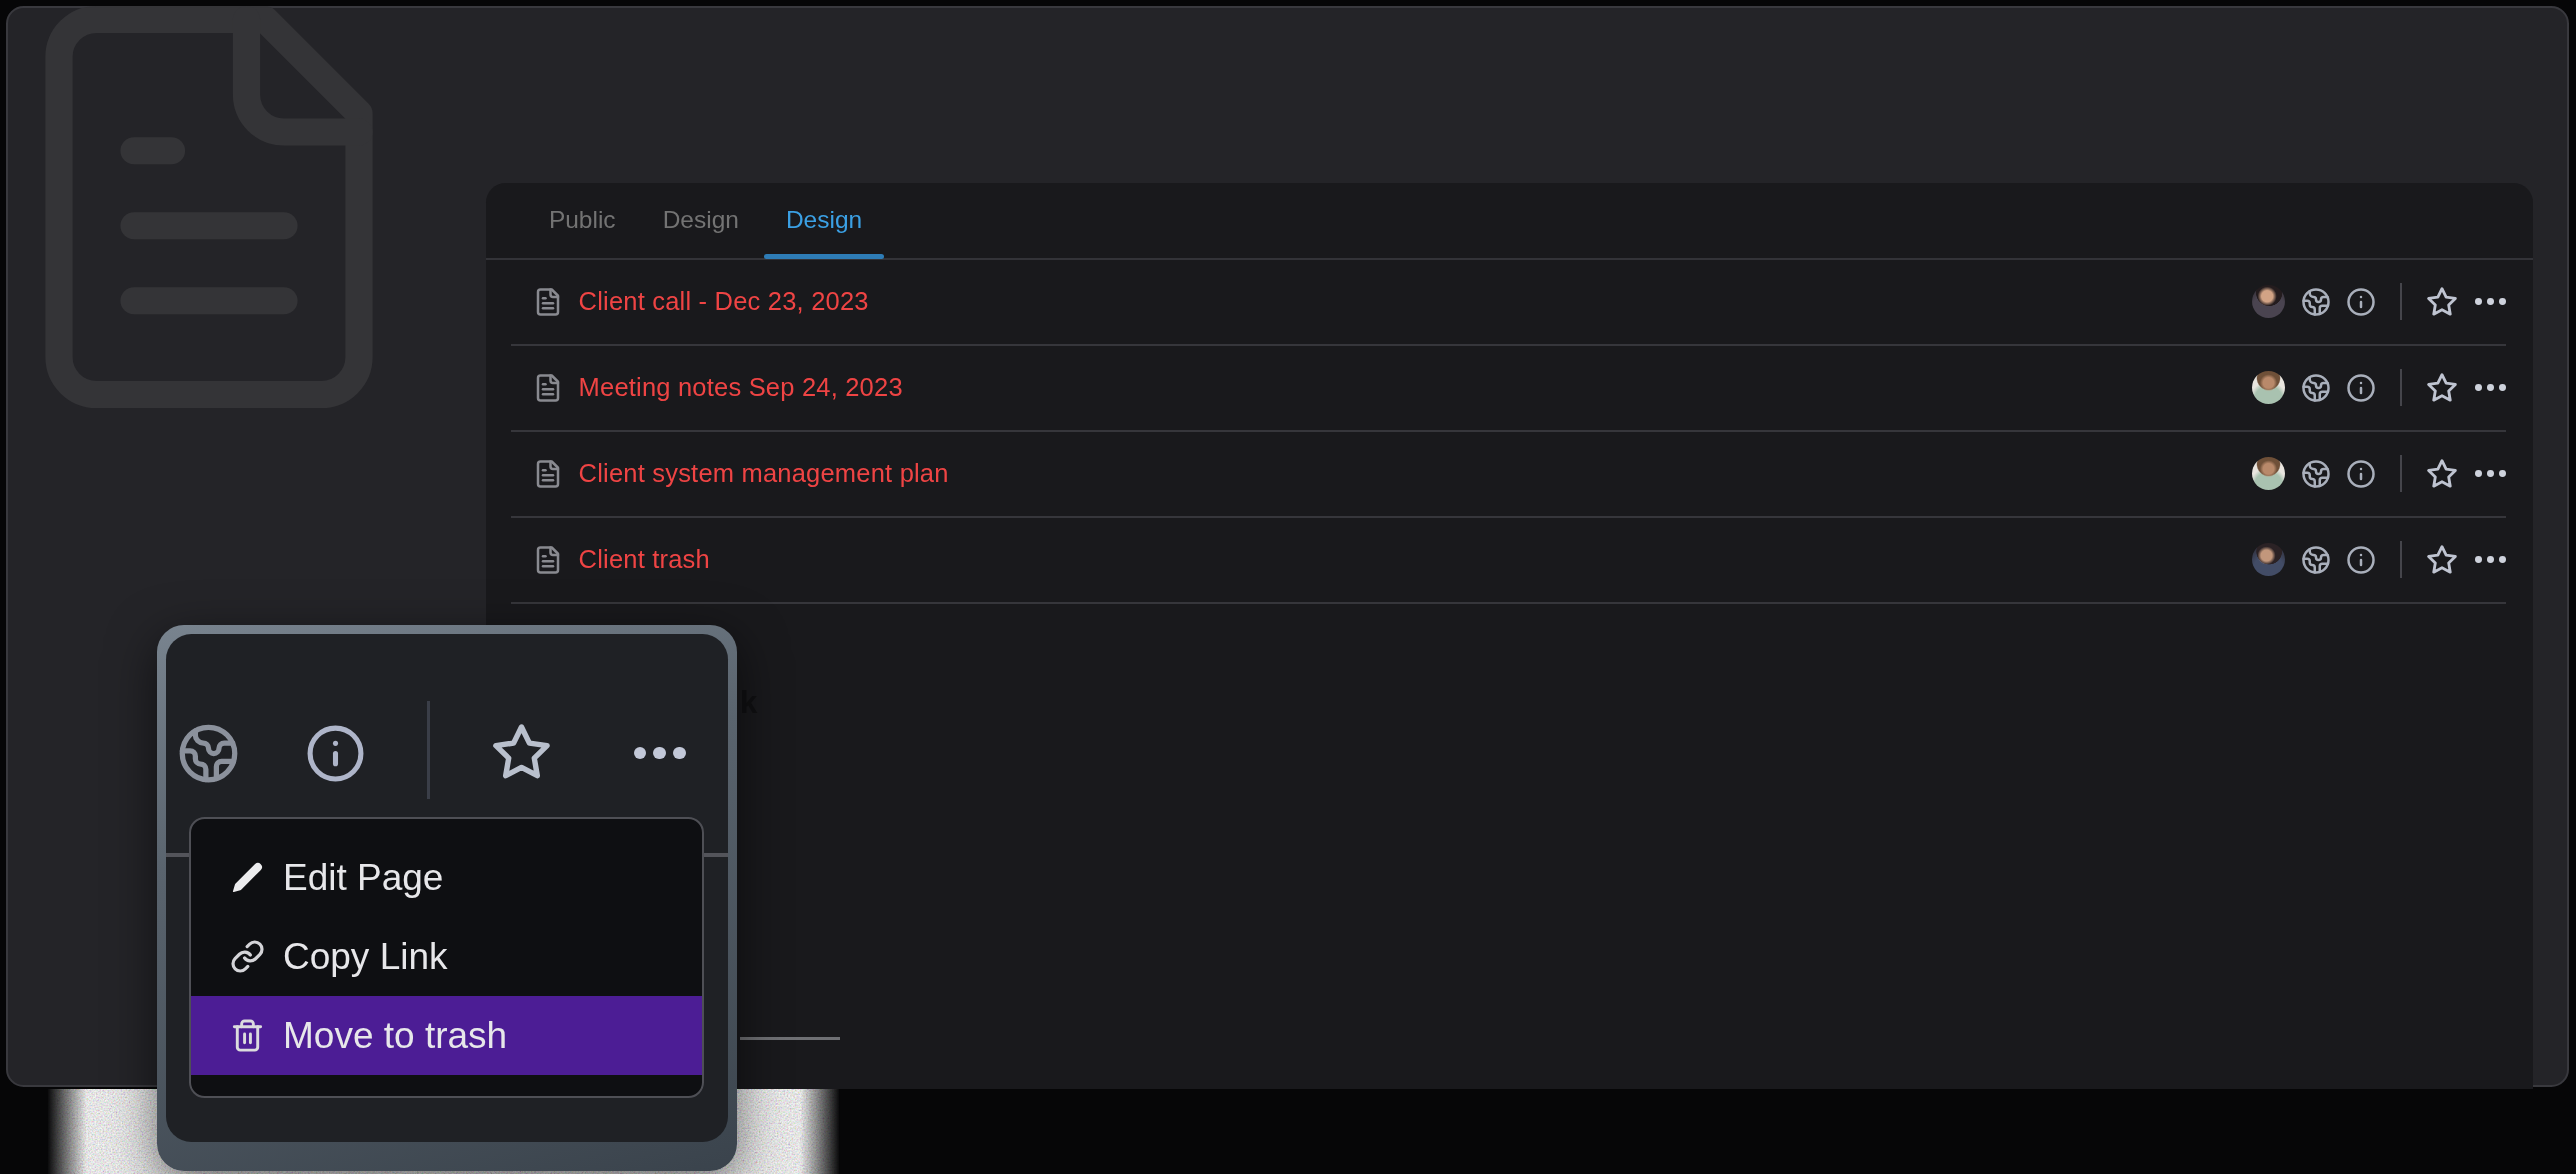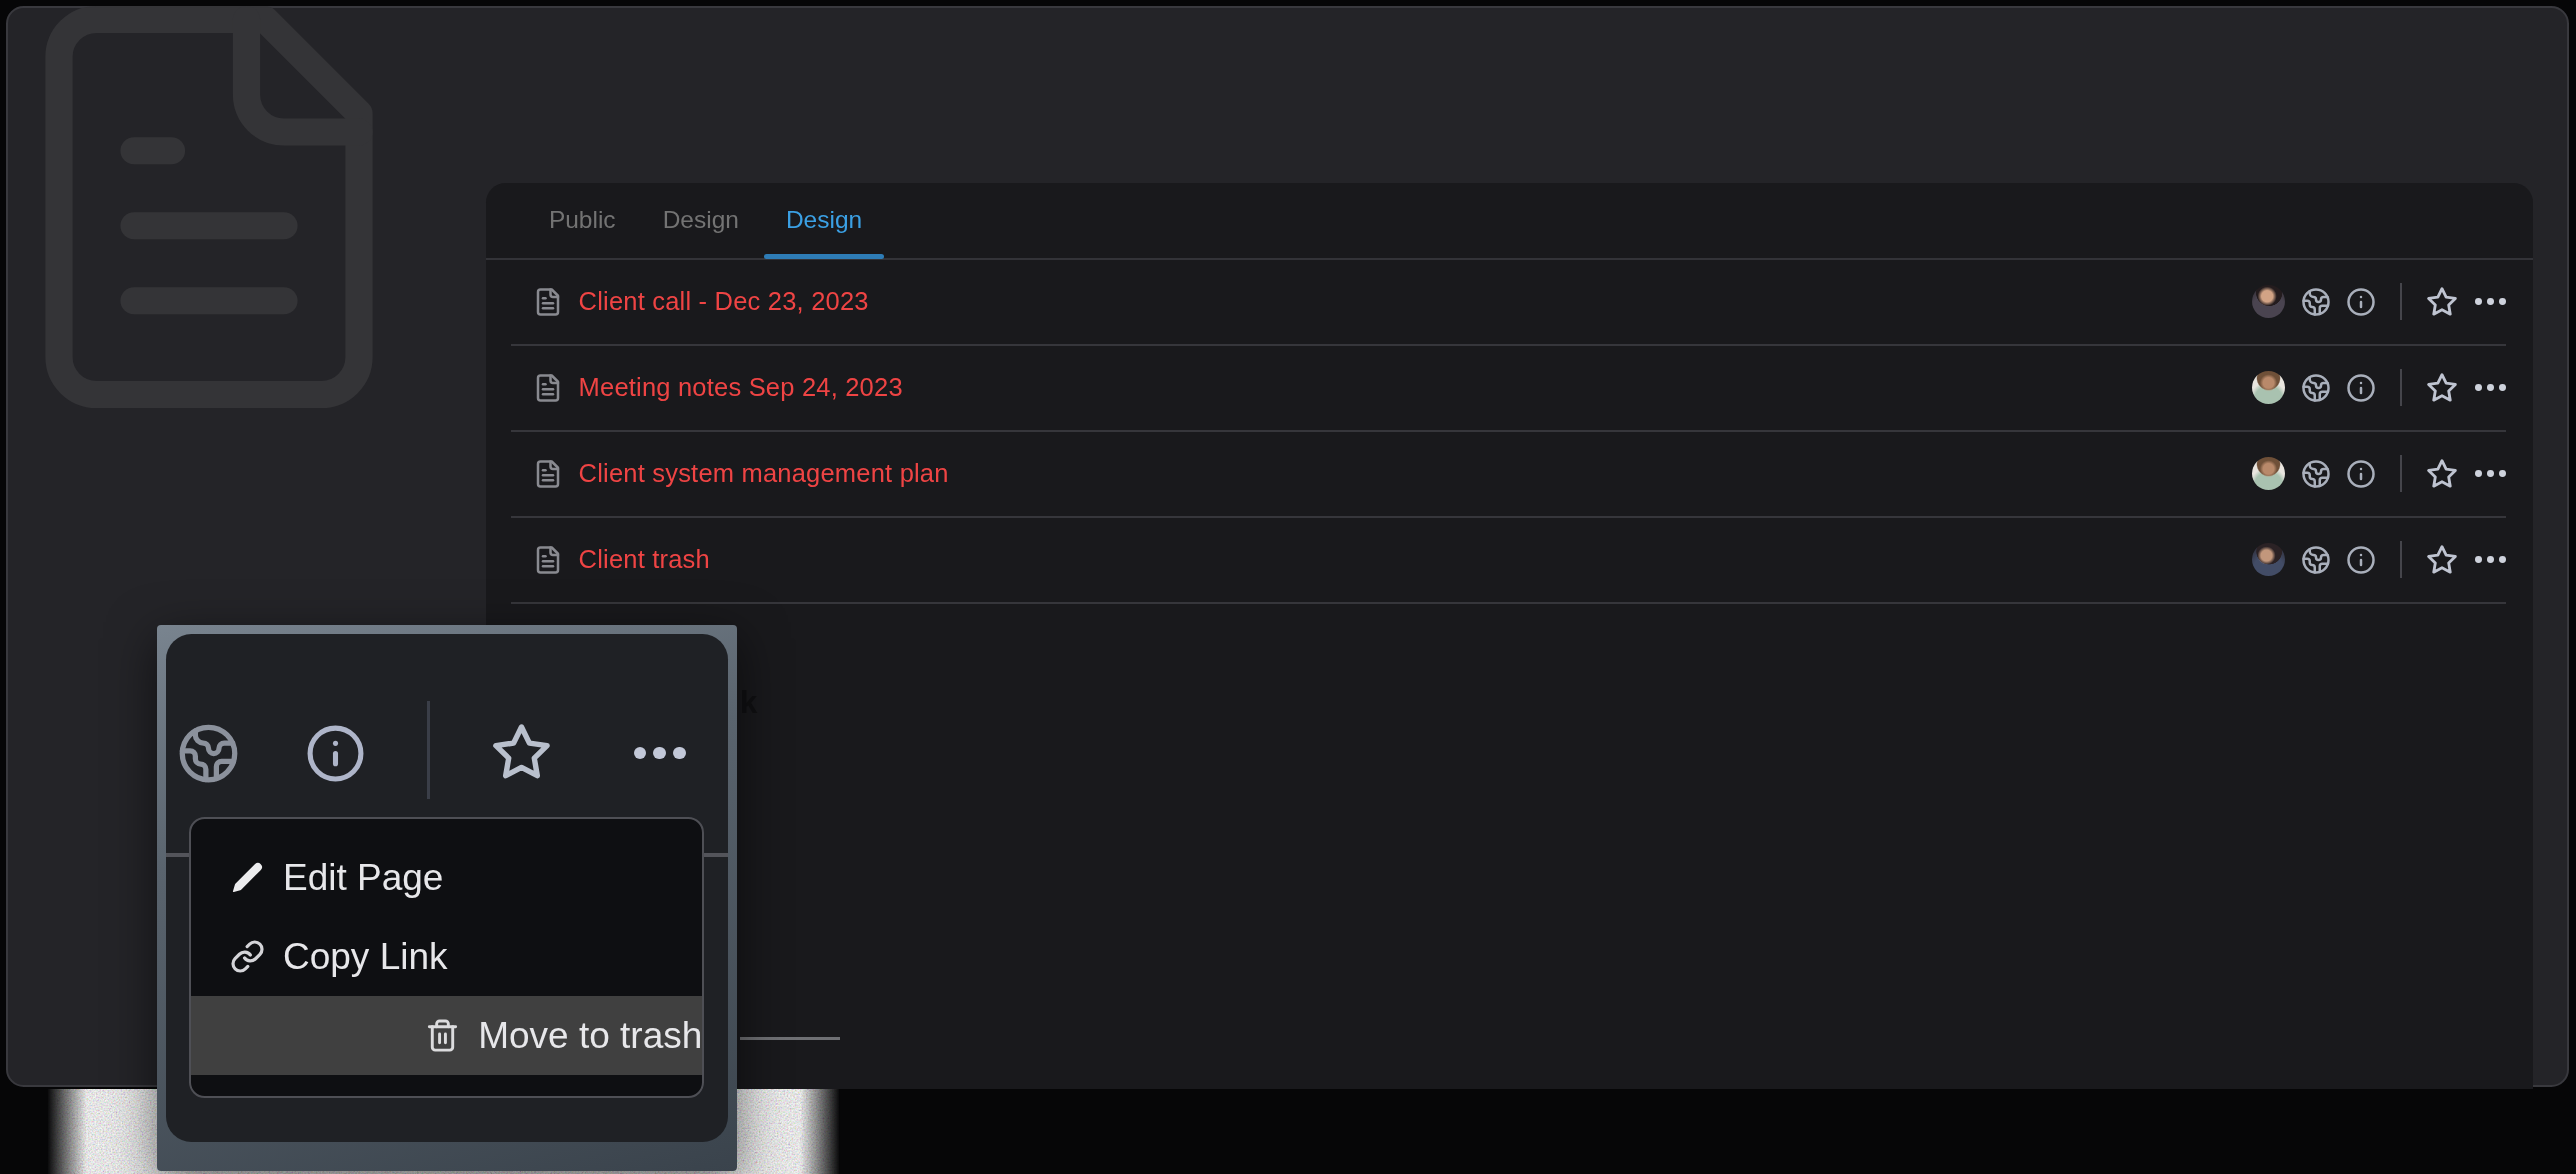--- a/index.html
+++ b/index.html
@@ -56,40 +56,40 @@
            -webkit-mask-image:linear-gradient(90deg, rgba(0,0,0,0) 0, #000 5%, #000 95%, rgba(0,0,0,0) 100%);
            mask-image:linear-gradient(90deg, rgba(0,0,0,0) 0, #000 5%, #000 95%, rgba(0,0,0,0) 100%); }
 
   .frag-right { position:absolute; left:740px; top:1037px; width:100px; height:2.9px;
                 background:#6f7074; z-index:3; }
   .stray-k { position:absolute; left:740px; top:685px; font-size:31px; font-weight:700;
              color:#101012; z-index:2; }
 
   
   .popup { position:absolute; left:157px; top:625px; width:580px; height:546px; z-index:5;
-           border-radius:4px; padding:8.8px 8.8px 29px 8.8px;
+           border-radius:27px; padding:8.8px 8.8px 29px 8.8px;
            background:linear-gradient(165deg,#79848f 0%, #5a646e 35%, #3a434c 100%);
            box-shadow:0 13.7px 49px rgba(0,0,0,.55); }
   .popup-inner { position:relative; width:562px; height:508px; border-radius:25.5px;
                  background:#1f2125; overflow:hidden; }
   .mag-divider { position:absolute; left:0; right:0; top:219px; height:3.9px;
                  background:#53545a; z-index:1; }
   .pt-globe { position:absolute; left:10.8px; top:88px; width:63px; height:63px; color:#8b919c; z-index:2; cursor:pointer; }
   .pt-info  { position:absolute; left:139px; top:89px; width:61px; height:61px; color:#aeb5c9; z-index:2; cursor:pointer; }
   .pt-vdiv  { position:absolute; left:261px; top:67px; width:2.9px; height:98px; background:#3a3e48; z-index:2; }
   .pt-star  { position:absolute; left:323px; top:86px; width:65px; height:65px; color:#b9c0cd; z-index:2; cursor:pointer; }
   .pt-dots  { position:absolute; left:468px; top:113px; display:flex; gap:6.9px; z-index:2; cursor:pointer; }
   .pt-dots i { width:12.7px; height:12.7px; border-radius:50%; background:#c2c8d8; }
 
   
   .menu { position:absolute; left:23.5px; top:183px; width:515px; height:281px; z-index:3;
           background:#0e0f12; border:2px solid #4e4f55; border-radius:15.7px; padding:19.6px 0; }
   .menu-item { height:79px; display:flex; align-items:center; padding-left:37px;
                gap:15.7px; font-size:37px; color:#e7e7ea; cursor:pointer; }
-  .menu-item.highlighted { background:#404040;justify-content:flex-end; }
+  .menu-item.highlighted { background:#4c1d95; }
   .mi-ic { width:39px; height:39px; display:flex; align-items:center; justify-content:center; }
   .mi-ic svg { width:35px; height:35px; }
   .pencil { color:#ececee; }
   .link { color:#d4d4d8; }
   .trash { color:#dcdcde; }
 
   svg { display:block; }
 </style>
 </head>
 <body>

